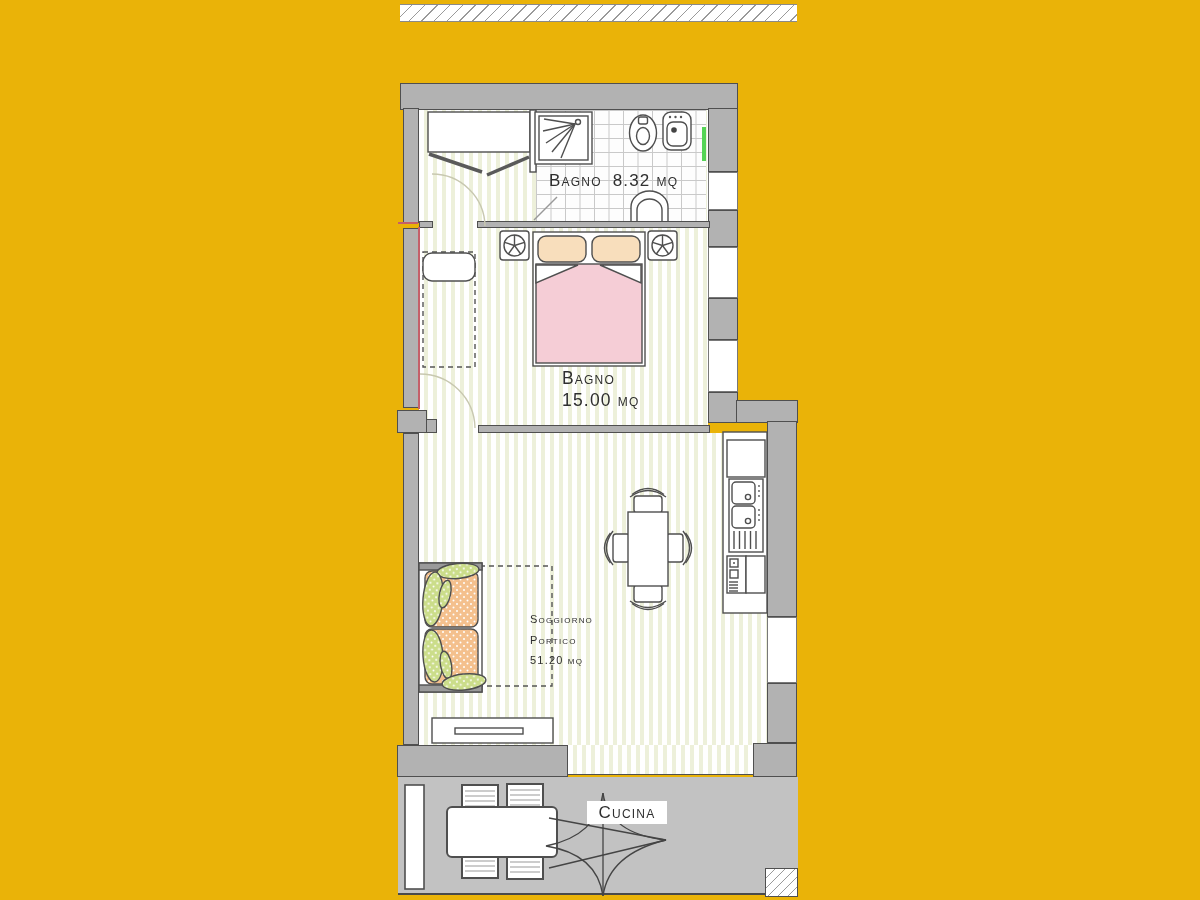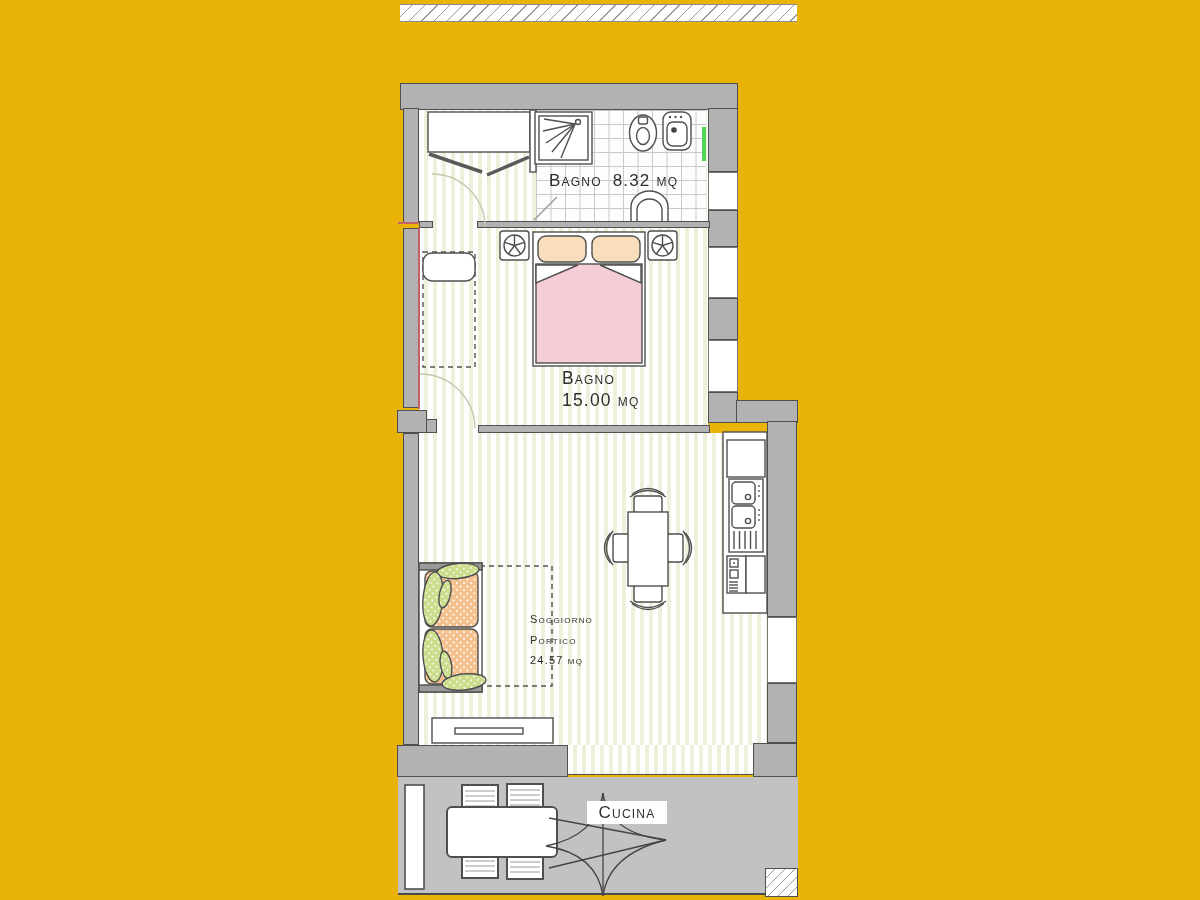--- a/index.html
+++ b/index.html
@@ -284,18 +284,18 @@
   </div>
 
   <div class="label" style="left:562px;top:367px;font-size:17.5px;line-height:22px;">
     <div>Bagno</div>
     <div>15.00 mq</div>
   </div>
 
   <div class="label" style="left:530px;top:609px;font-size:11px;line-height:20.5px;">
     <div>Soggiorno</div>
     <div>Portico</div>
-    <div>24.57 mq</div>
+    <div>51.20 mq</div>
   </div>
 
   <div class="label" style="left:587px;top:801px;width:80px;height:23px;background:#fff;text-align:center;font-size:17px;line-height:23px;">Cucina</div>
 
 </div>
 
 </body></html>

